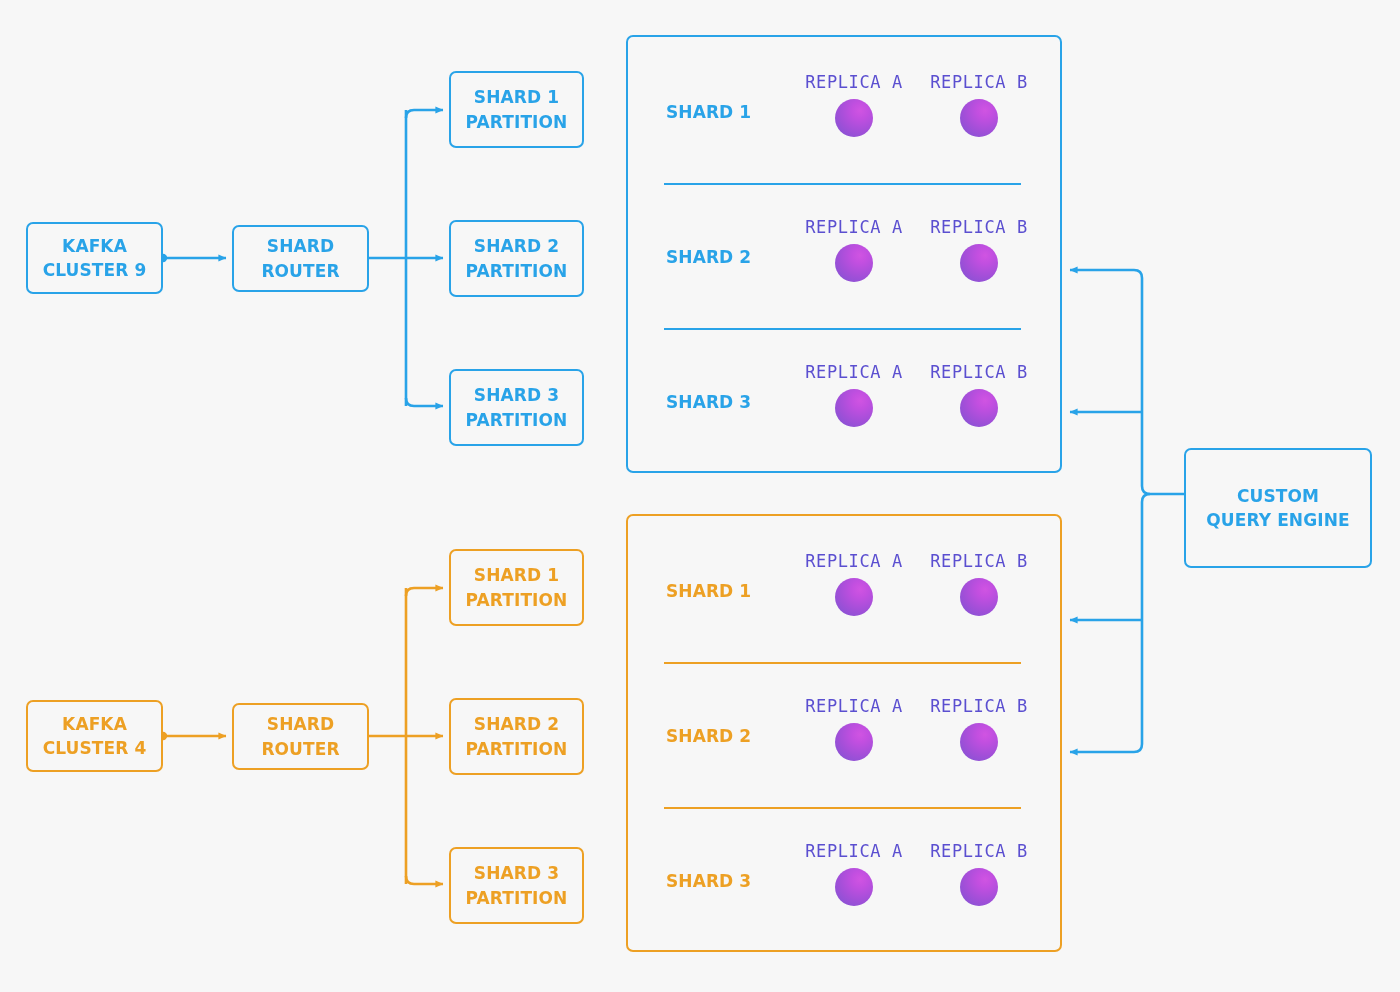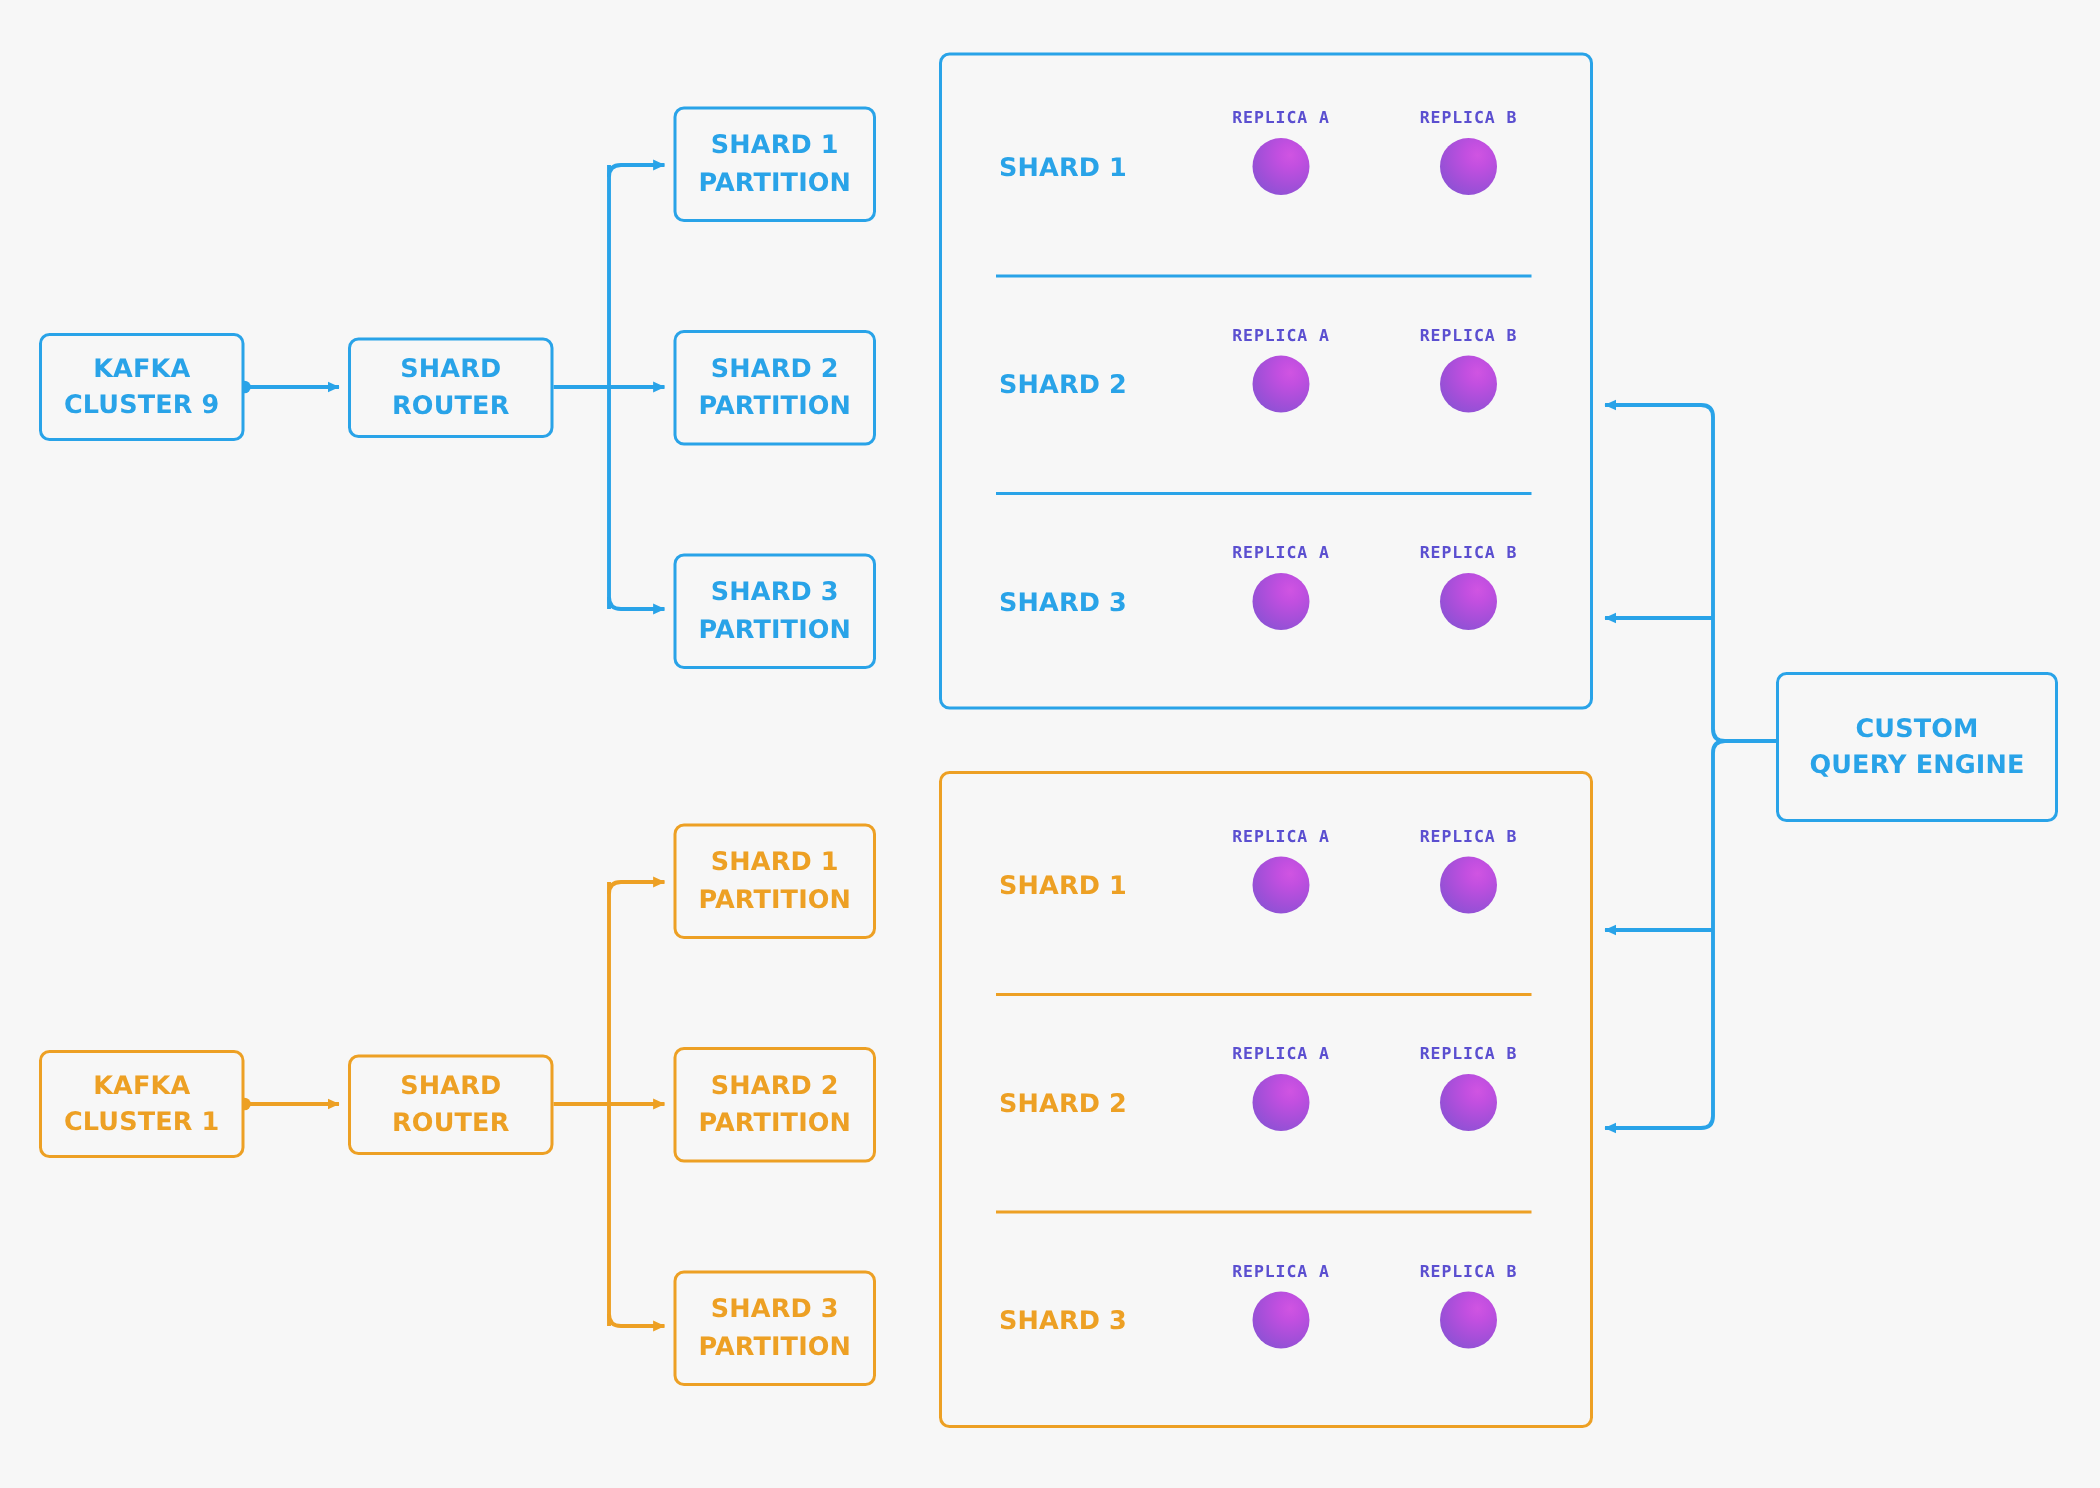--- a/index.html
+++ b/index.html
@@ -78,26 +78,25 @@
   }
   .shard-label.orange { color: #eda024; }
 
   .replica {
     position: absolute;
     width: 120px;
     text-align: center;
   }
   .replica-label {
     font-family: "DejaVu Sans Mono", "Liberation Mono", monospace;
-    font-size: 11px;
+    font-size: 17px;
     color: #5b4fd0;
     letter-spacing: 0.6px;
     white-space: nowrap;
     margin-bottom: 7px;
-    font-weight: bold;
   }
   .sphere {
     width: 38px;
     height: 38px;
     border-radius: 50%;
     margin: 0 auto;
     background: radial-gradient(circle at 66% 30%, #d054e2 0%, #c24fe0 22%, #a24fd8 58%, #7b54d2 100%);
   }
   .divider {
     position: absolute;
@@ -221,21 +220,21 @@
       </div>
       <div class="replica" style="left:291px; top:35px;">
         <div class="replica-label">REPLICA B</div>
         <div class="sphere"></div>
       </div>
     </div>
   </div>
 
   <div class="node orange" style="left:26px; top:700px; width:137px; height:72px;">
     <span class="ln">KAFKA</span>
-    <span class="ln">CLUSTER 1</span>
+    <span class="ln">CLUSTER 4</span>
   </div>
 
   <div class="node orange" style="left:232px; top:703px; width:137px; height:67px;">
     <span class="ln">SHARD</span>
     <span class="ln">ROUTER</span>
   </div>
 
   <div class="node orange" style="left:449px; top:549px; width:135px; height:77px;">
     <span class="ln">SHARD 1</span>
     <span class="ln">PARTITION</span>
@@ -283,18 +282,18 @@
         <div class="replica-label">REPLICA A</div>
         <div class="sphere"></div>
       </div>
       <div class="replica" style="left:291px; top:35px;">
         <div class="replica-label">REPLICA B</div>
         <div class="sphere"></div>
       </div>
     </div>
   </div>
 
-  <div class="node" style="left:1184px; top:448px; width:188px; height:100px;text-align:right;">
+  <div class="node" style="left:1184px; top:448px; width:188px; height:120px;text-align:right;">
     <span class="ln">CUSTOM</span>
     <span class="ln">QUERY ENGINE</span>
   </div>
 
 </div>
 
 </body></html>

